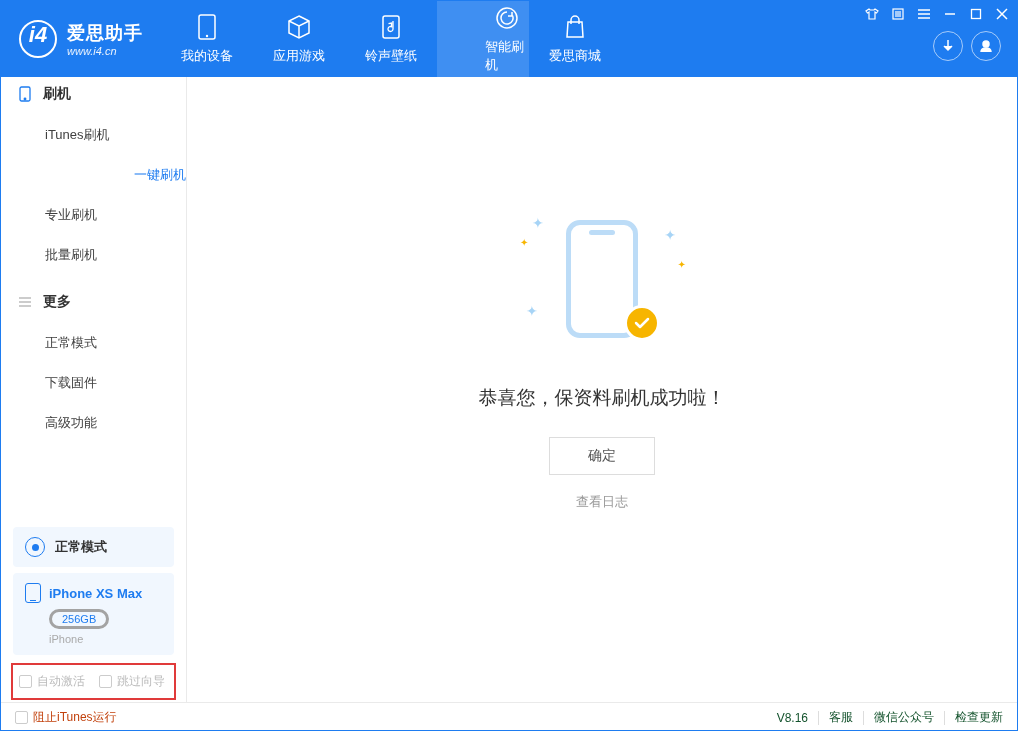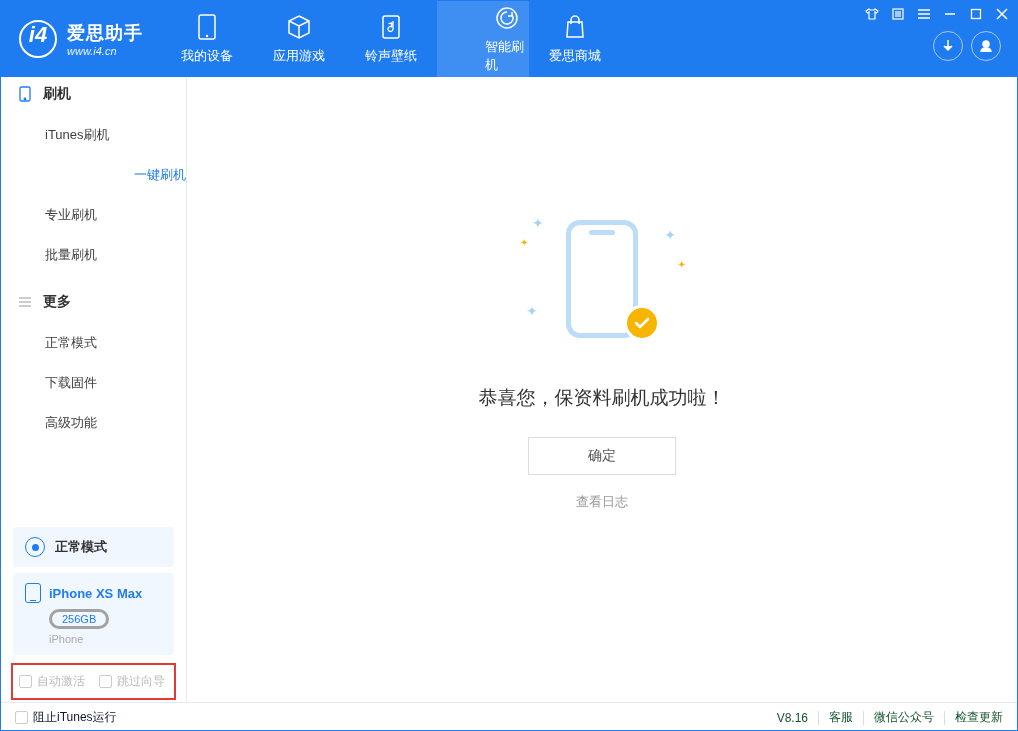--- a/index.html
+++ b/index.html
@@ -47,41 +47,41 @@
 .dev-icon::after { content:''; position:absolute; bottom:1px; left:50%; transform:translateX(-50%); width:6px; height:1.5px; background:#1e7cf0; }
 .dev-name { font-size: 13px; color: #1e7cf0; font-weight: 600; }
 .dev-storage { display: inline-block; margin-top: 6px; margin-left: 24px; padding: 1px 10px; border: 3px solid #a3a3a3; border-radius: 10px; font-size: 11px; color: #1e7cf0; }
 .dev-type { margin-left: 24px; margin-top: 4px; font-size: 11px; color: #aaa; }
 
 .options-box { border: 2px solid #e03a3a; margin: 8px 10px 2px 10px; padding: 8px 6px; display: flex; gap: 14px; }
 .opt { display: flex; align-items: center; gap: 5px; font-size: 12px; color: #bbb; }
 .chk { width: 13px; height: 13px; border: 1px solid #ccc; border-radius: 2px; }
 
 .status-row { border-top: 1px solid #eaeaea; height: 30px; display: flex; align-items: center; padding: 0 14px; font-size: 12px; color: #888; }
-.status-row .opt { color: #0f172a; }
+.status-row .opt { color: #c2410c; }
 .status-right { margin-left: auto; display: flex; align-items: center; gap: 10px; }
 .status-right span { color: #14532d; }
 .status-right .divider { width: 1px; height: 14px; background: #ddd; }
 .ver { color: #1e7cf0; }
 
 .main { flex: 1; display: flex; flex-direction: column; align-items: center; justify-content: center; padding-bottom: 60px; }
 .illus { position: relative; width: 140px; height: 140px; display: flex; align-items: center; justify-content: center; }
 .phone { width: 72px; height: 118px; border: 5px solid #bcdcf7; border-radius: 14px; background: #fff; position: relative; }
 .phone::before { content:''; position:absolute; top:5px; left:50%; transform:translateX(-50%); width:26px; height:5px; background:#bcdcf7; border-radius:3px; }
 .badge { position: absolute; bottom: 8px; right: 12px; width: 36px; height: 36px; background: #f7b500; border-radius: 50%; border: 3px solid #fff; display: flex; align-items: center; justify-content: center; }
 .badge svg { fill: #fff; }
 .sparkle { position: absolute; color: #a7d4f6; font-size: 14px; }
 .sparkle.s1 { top: 6px; left: 0; }
 .sparkle.s2 { top: 28px; left: -12px; font-size: 10px; color: #f7b500; }
 .sparkle.s3 { top: 18px; right: -4px; }
 .sparkle.s4 { bottom: 30px; left: -6px; }
 .sparkle.s5 { top: 50px; right: -14px; font-size: 10px; color: #f7b500; }
 
 .msg { font-size: 19px; color: #333; margin-top: 36px; font-weight: 500; }
-.btn-ok { margin-top: 26px; width: 148px; height: 38px; border: 1px solid #ddd; background: #fff; font-size: 14px; color: #555; cursor: pointer; }
+.btn-ok { margin-top: 26px; width: 106px; height: 38px; border: 1px solid #ddd; background: #fff; font-size: 14px; color: #555; cursor: pointer; }
 .link-log { margin-top: 18px; font-size: 13px; color: #999; cursor: pointer; }
 </style>
 </head>
 <body>
 
 <div class="header">
   <div class="logo-block">
     <div class="logo-circle">
         <span>i4</span>
       </div>

